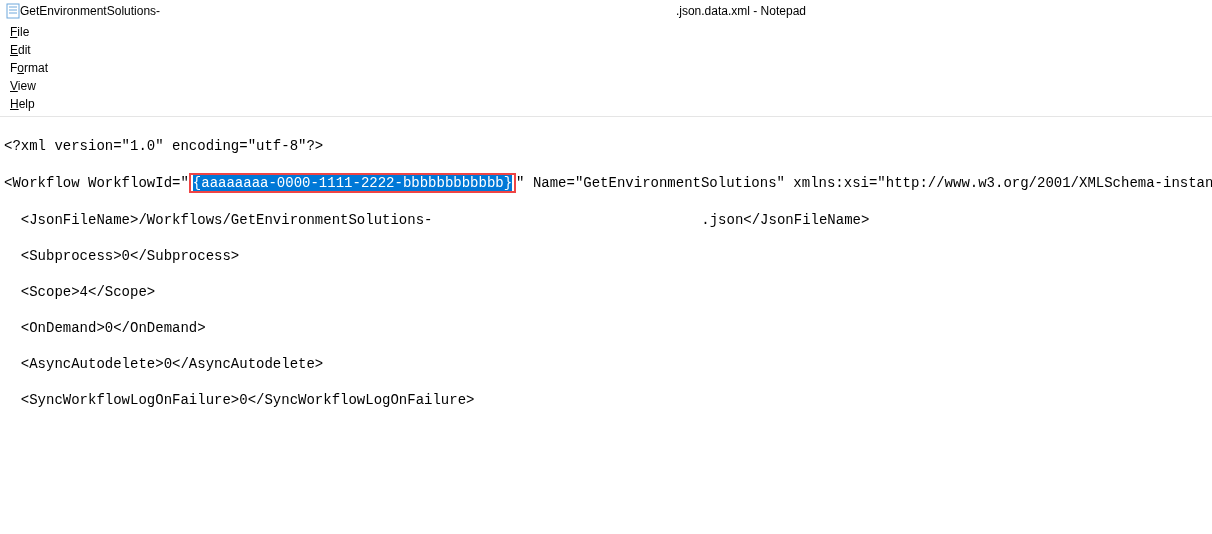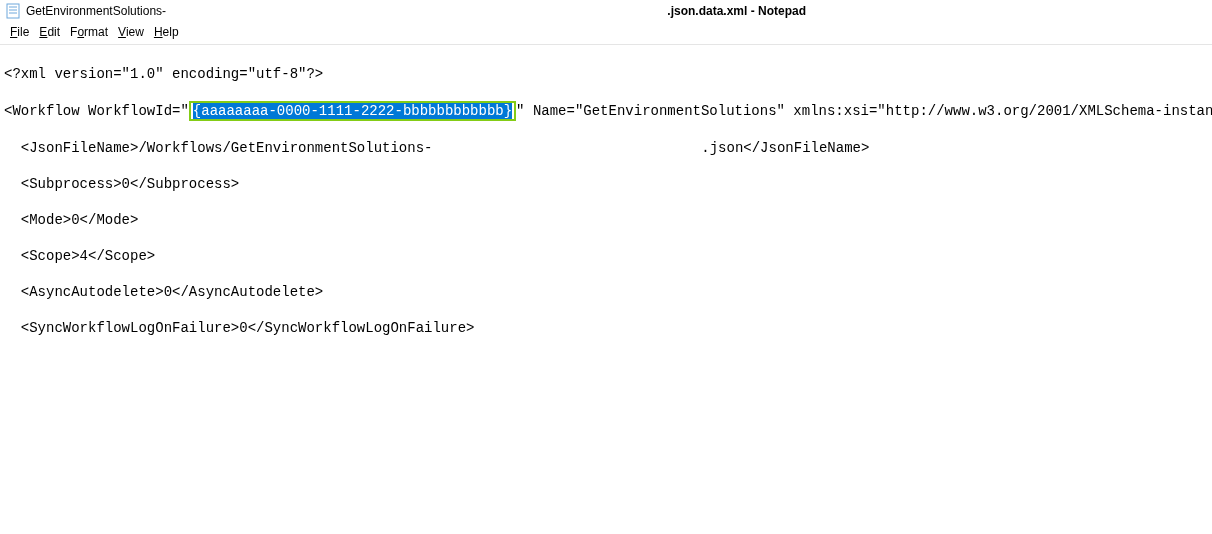--- a/index.html
+++ b/index.html
@@ -10,60 +10,60 @@
       color: #000000;
       width: 1212px;
       overflow: hidden;
     }
     .titlebar {
       display: flex;
       align-items: center;
       padding: 2px 6px;
       background: #ffffff;
       height: 22px;
-      gap: 6px;
     }
     .titlebar .app-icon {
       width: 14px;
       height: 16px;
       display: inline-block;
     }
     .titlebar .title-text {
       font-size: 12px;
       color: #000;
     }
     .titlebar .title-left { margin-right: 0; }
-    .titlebar .title-right { margin-left: auto; margin-right: 400px; font-weight: bold; }
+    .titlebar .title-right { margin-left: auto; margin-right: 400px; }
     .menubar {
       display: flex;
       gap: 2px;
       padding: 2px 6px 4px 6px;
       border-bottom: 1px solid #e5e5e5;
       font-size: 12px;
+      flex-direction: column;
     }
     .menubar .menu-item {
       padding: 1px 4px;
       cursor: default;
     }
     .menubar .menu-item span.ul { text-decoration: underline; }
     .editor {
       font-family: Consolas, "Courier New", monospace;
       font-size: 14px;
       line-height: 18px;
       padding: 2px 4px;
       white-space: pre;
       color: #000;
     }
     .line { white-space: pre; }
     .sel {
       background: #0078d7;
       color: #ffffff;
     }
     .redbox {
-      border: 2px solid #84cc16;
+      border: 2px solid #ef4444;
       padding: 0 2px;
       display: inline-block;
       line-height: 16px;
     }
     
     .app-icon svg { width: 14px; height: 16px; display: block; }
   </style>
 </head>
 <body>
 
@@ -86,22 +86,22 @@
   <div class="menu-item">F<span class="ul">o</span>rmat</div>
   <div class="menu-item"><span class="ul">V</span>iew</div>
   <div class="menu-item"><span class="ul">H</span>elp</div>
 </div>
 
 <div class="editor">
 <div class="line">&lt;?xml version="1.0" encoding="utf-8"?&gt;</div>
 <div class="line"><span>&lt;Workflow WorkflowId="</span><span class="redbox"><span class="sel">{</span><span class="sel">aaaaaaaa-0000-1111-2222-bbbbbbbbbbbb</span><span class="sel">}</span></span><span>" Name="GetEnvironmentSolutions" xmlns:xsi="http://www.w3.org/2001/XMLSchema-instance"&gt;</span></div>
 <div class="line">  &lt;JsonFileName&gt;/Workflows/GetEnvironmentSolutions-                                .json&lt;/JsonFileName&gt;</div>
 <div class="line">  &lt;Subprocess&gt;0&lt;/Subprocess&gt;</div>
-<div class="line">  &lt;Mode&gt;0&lt;/Mode&gt;</div>
 <div class="line">  &lt;Scope&gt;4&lt;/Scope&gt;</div>
+<div class="line">  &lt;OnDemand&gt;0&lt;/OnDemand&gt;</div>
 <div class="line">  &lt;AsyncAutodelete&gt;0&lt;/AsyncAutodelete&gt;</div>
 <div class="line">  &lt;SyncWorkflowLogOnFailure&gt;0&lt;/SyncWorkflowLogOnFailure&gt;</div>
 
 
 
 
 
 
 
 

